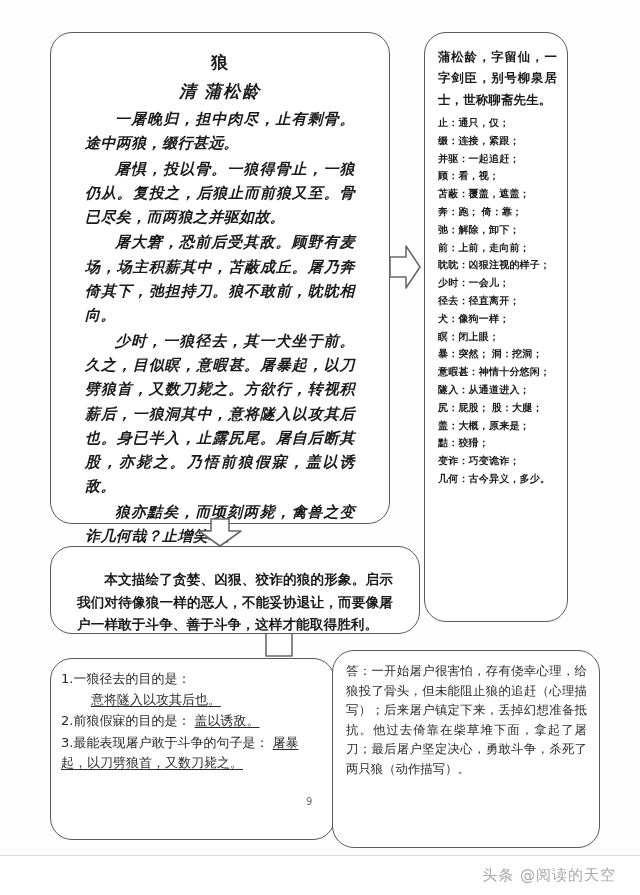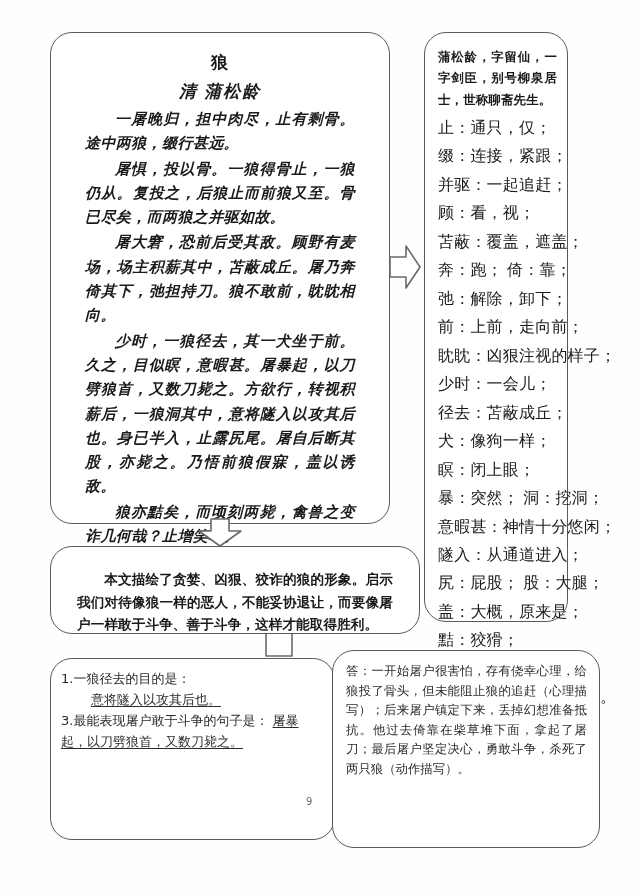--- a/index.html
+++ b/index.html
@@ -78,23 +78,23 @@
   }
   .note-intro {
     font-size: 12.4px;
     line-height: 1.72;
     text-align: justify;
     font-weight: bold;
     margin: 0 0 3px 0;
     letter-spacing: 0.2px;
   }
   .note-line {
-    font-size: 16px;
+    font-size: 10px;
     line-height: 1.78;
-    font-weight: normal;
+    font-weight: bold;
     white-space: nowrap;
     letter-spacing: 0.2px;
   }
 
   
   #summary-panel {
     left: 50px;
     top: 546px;
     width: 370px;
     height: 88px;
@@ -220,21 +220,21 @@
         <div class="note-line">止：通只，仅；</div>
         <div class="note-line">缀：连接，紧跟；</div>
         <div class="note-line">并驱：一起追赶；</div>
         <div class="note-line">顾：看，视；</div>
         <div class="note-line">苫蔽：覆盖，遮盖；</div>
         <div class="note-line">奔：跑；  倚：靠；</div>
         <div class="note-line">弛：解除，卸下；</div>
         <div class="note-line">前：上前，走向前；</div>
         <div class="note-line">眈眈：凶狠注视的样子；</div>
         <div class="note-line">少时：一会儿；</div>
-        <div class="note-line">径去：苫蔽成丘；</div>
+        <div class="note-line">径去：径直离开；</div>
         <div class="note-line">犬：像狗一样；</div>
         <div class="note-line">瞑：闭上眼；</div>
         <div class="note-line">暴：突然；  洞：挖洞；</div>
         <div class="note-line">意暇甚：神情十分悠闲；</div>
         <div class="note-line">隧入：从通道进入；</div>
         <div class="note-line">尻：屁股；  股：大腿；</div>
         <div class="note-line">盖：大概，原来是；</div>
         <div class="note-line">黠：狡猾；</div>
         <div class="note-line">变诈：巧变诡诈；</div>
         <div class="note-line">几何：古今异义，多少。</div>
@@ -265,24 +265,28 @@
     </svg>
   </div>
 
   <div class="panel" id="summary-panel">
     <p class="summary-text">本文描绘了贪婪、凶狠、狡诈的狼的形象。启示我们对待像狼一样的恶人，不能妥协退让，而要像屠户一样敢于斗争、善于斗争，这样才能取得胜利。</p>
   </div>
 
   <div class="panel" id="exercise-panel">
     <div id="exercise-list">
         <p class="ex-item"><span>1.</span><span>一狼径去的目的是：</span><span class="ex-ans ex-ans-indent">意将隧入以攻其后也。</span></p>
+        <p class="ex-item"><span>2.</span><span>前狼假寐的目的是：</span> <span class="ex-ans">盖以诱敌。</span></p>
         <p class="ex-item"><span>3.</span><span>最能表现屠户敢于斗争的句子是：</span> <span class="ex-ans">屠暴起，以刀劈狼首，又数刀毙之。</span></p>
       </div>
   </div>
 
   <div class="panel" id="qa-panel">
     <p class="qa-answer">答：一开始屠户很害怕，存有侥幸心理，给狼投了骨头，但未能阻止狼的追赶（心理描写）；后来屠户镇定下来，丢掉幻想准备抵抗。他过去倚靠在柴草堆下面，拿起了屠刀；最后屠户坚定决心，勇敢斗争，杀死了两只狼（动作描写）。</p>
   </div>
 
   <div id="page-number">9</div>
 
+  <div id="footer-bar">
+    <div id="watermark">头条 @阅读的天空</div>
+  </div>
 
 </div>
 
 </body></html>

